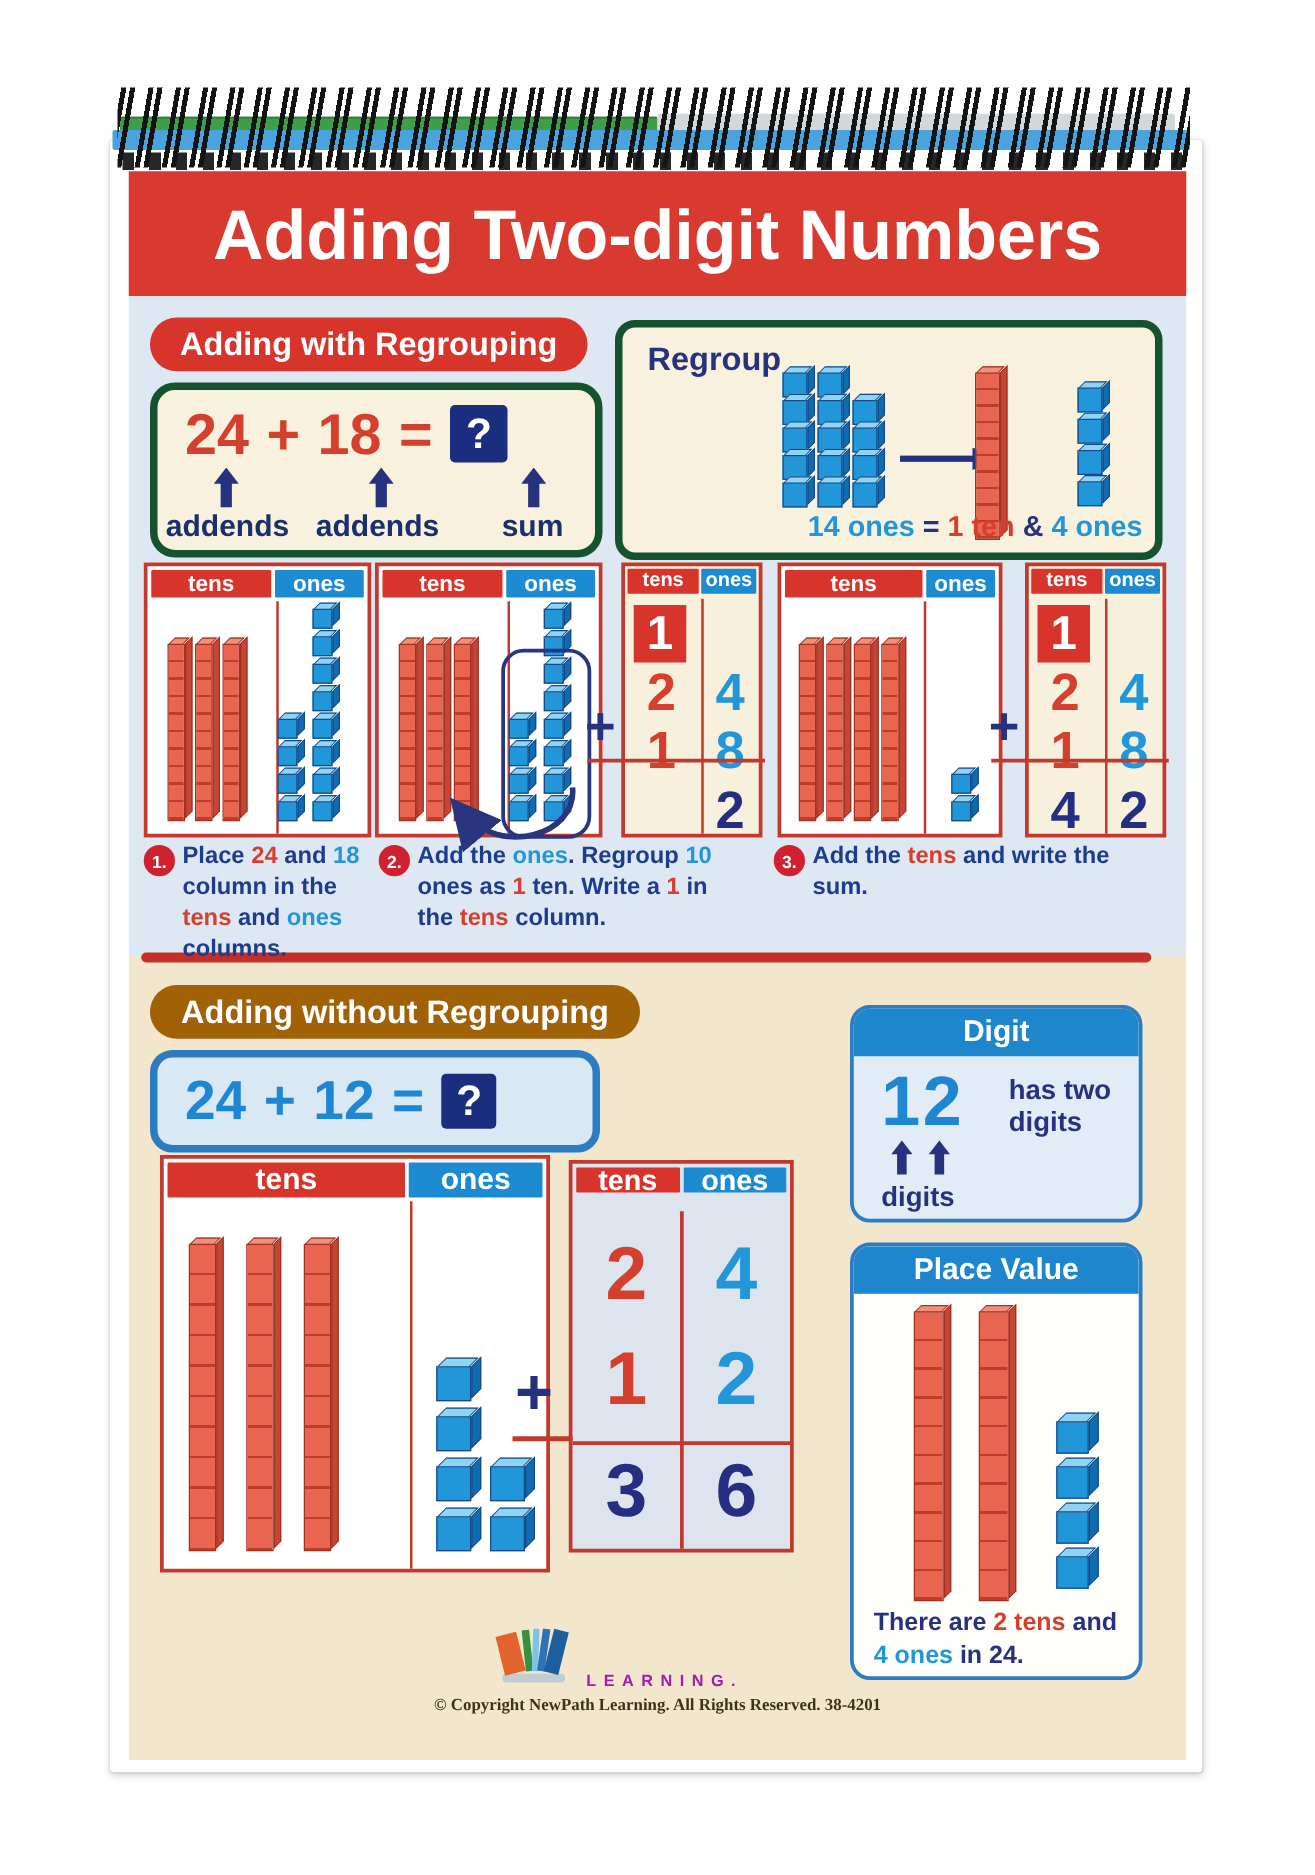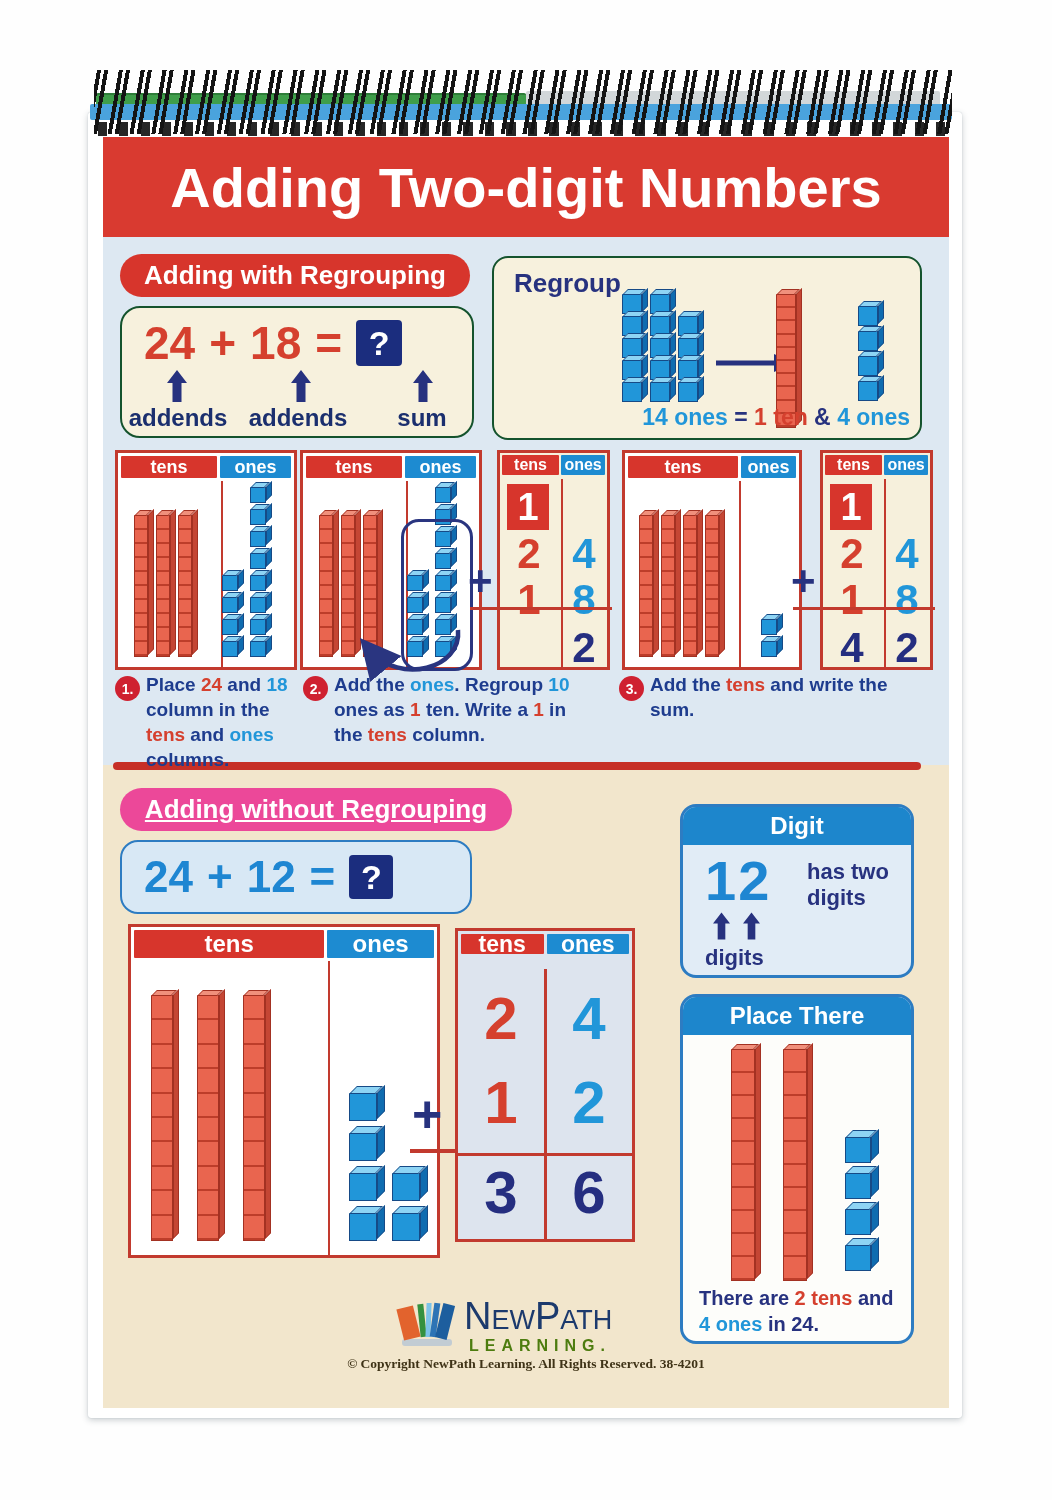--- a/index.html
+++ b/index.html
@@ -23,24 +23,24 @@
   .title-band{position:absolute;left:103px;top:137px;width:846px;height:100px;background:#d93a30;
         display:flex;align-items:center;justify-content:center;}
   .title-band span{color:#ffffff;font-size:56px;font-weight:bold;letter-spacing:0px;white-space:nowrap;}
   .panel-blue{position:absolute;left:103px;top:237px;width:846px;height:528px;background:#dde8f2;}
   .panel-cream{position:absolute;left:103px;top:765px;width:846px;height:643px;background:#f2e6cc;}
   .divider{position:absolute;left:113px;top:762px;width:808px;height:8px;background:#c62f27;border-radius:4px;}
 
   .pill{position:absolute;height:43px;border-radius:22px;display:flex;align-items:center;justify-content:center;
         color:#fff;font-weight:bold;font-size:26px;}
   .pill-red{background:#d7352c;}
-  .pill-blue{background:#ec4899;text-decoration:underline;}
-
-  
-  .eqbox{position:absolute;border:2px solid #14532d;border-radius:20px;background:#f7f1dd;}
+  .pill-blue{background:#a16207;}
+
+  
+  .eqbox{position:absolute;border:6px solid #14532d;border-radius:20px;background:#f7f1dd;}
   .eqbox2{background:#d8e8f5;border-color:#2d7cc2;}
   .eq-row{position:absolute;left:22px;top:8px;display:flex;align-items:center;gap:14px;font-weight:bold;}
   .eq-red{color:#d5402e;font-size:46px;}
   .eq-blue{color:#1e86d2;font-size:44px;}
   .qbox{width:46px;height:46px;background:#1b2d7e;border-radius:4px;color:#fff;font-size:34px;font-weight:bold;
         display:flex;align-items:center;justify-content:center;}
   .eq-label{position:absolute;text-align:center;color:#1b2f6e;font-weight:bold;font-size:24px;}
 
   .c-red{color:#d5402e;}
   .c-blue{color:#2196d9;}
@@ -92,21 +92,21 @@
         font-size:14px;font-weight:bold;display:flex;align-items:center;justify-content:center;}
   .step-text{position:absolute;font-size:19px;font-weight:bold;color:#1e3c8e;line-height:25px;}
 
   
   .info-box{position:absolute;box-sizing:border-box;border:3px solid #2d7cc2;border-radius:16px;background:#e1ecf6;overflow:hidden;}
   .info-head{height:38px;background:#1d86cc;display:flex;align-items:center;justify-content:center;
         color:#fff;font-size:24px;font-weight:bold;}
   .loop{position:absolute;border:3.5px solid #2a3580;border-radius:18px;}
 
   .brand-name{position:absolute;left:464px;top:1295px;font-size:38px;font-variant:small-caps;color:#1c3a6d;font-weight:500;}
-  .brand-sub{position:absolute;left:469px;top:1337px;font-size:16px;letter-spacing:6px;color:#4d7c0f;font-weight:bold;text-align:center;}
+  .brand-sub{position:absolute;left:469px;top:1337px;font-size:13px;letter-spacing:6px;color:#a21caf;font-weight:bold;text-align:center;}
   .copyright{position:absolute;left:103px;width:846px;text-align:center;
         font-family:"Liberation Serif",serif;font-weight:600;color:#3f3317;font-size:13.5px;}
   .lb{position:absolute;}
 </style>
 </head>
 <body>
 
 <div class="canvas">
 
   <div class="page"></div>
@@ -375,21 +375,21 @@
     <svg class="abs" style="left:30px;top:104px;" width="17" height="30" viewBox="0 0 20 32">
         <path d="M10 0 L20 13 H14.5 V32 H5.5 V13 H0 Z" fill="#27327f"></path>
       </svg>
     <svg class="abs" style="left:60px;top:104px;" width="17" height="30" viewBox="0 0 20 32">
         <path d="M10 0 L20 13 H14.5 V32 H5.5 V13 H0 Z" fill="#27327f"></path>
       </svg>
     <span class="abs" style="left:22px;top:138px;font-size:22px;font-weight:bold;color:#27327f;">digits</span>
   </div>
 
   <div class="info-box" style="left:680px;top:994px;width:234px;height:350px;background:#fdfdfa;">
-    <div class="info-head">Place There</div>
+    <div class="info-head">Place Value</div>
     <div class="rod-row" style="left:48px;top:52px;gap:28px;">
         <div class="rod" style="width:24px;height:232px;"></div>
         <div class="rod" style="width:24px;height:232px;"></div>
       </div>
     <div class="stack" style="left:162px;top:140px;gap:10px;">
         <div class="cube big c26"></div>
         <div class="cube big c26"></div>
         <div class="cube big c26"></div>
         <div class="cube big c26"></div>
       </div>
@@ -397,17 +397,16 @@
   </div>
 
   <div class="abs" style="left:398px;top:1296px;width:58px;height:50px;">
     <div class="lb" style="bottom:0;left:4px;width:50px;height:7px;background:#c2ccd3;border-radius:3px;"></div>
     <div class="lb" style="left:2px;bottom:7px;width:17px;height:32px;background:#e2632d;transform:rotate(-14deg);"></div>
     <div class="lb" style="left:21px;bottom:9px;width:6px;height:33px;background:#35913f;transform:rotate(-6deg);"></div>
     <div class="lb" style="left:28px;bottom:9px;width:5px;height:34px;background:#7cc3e8;transform:rotate(2deg);"></div>
     <div class="lb" style="left:34px;bottom:9px;width:6px;height:34px;background:#2d74b5;transform:rotate(8deg);"></div>
     <div class="lb" style="left:41px;bottom:7px;width:12px;height:35px;background:#1d5e9e;transform:rotate(14deg);"></div>
   </div>
-  <span class="brand-name">NewPath</span>
   <span class="brand-sub">LEARNING.</span>
   <div class="copyright" style="top:1356px;">© Copyright NewPath Learning. All Rights Reserved. 38-4201</div>
 
 </div>
 
 </body></html>

